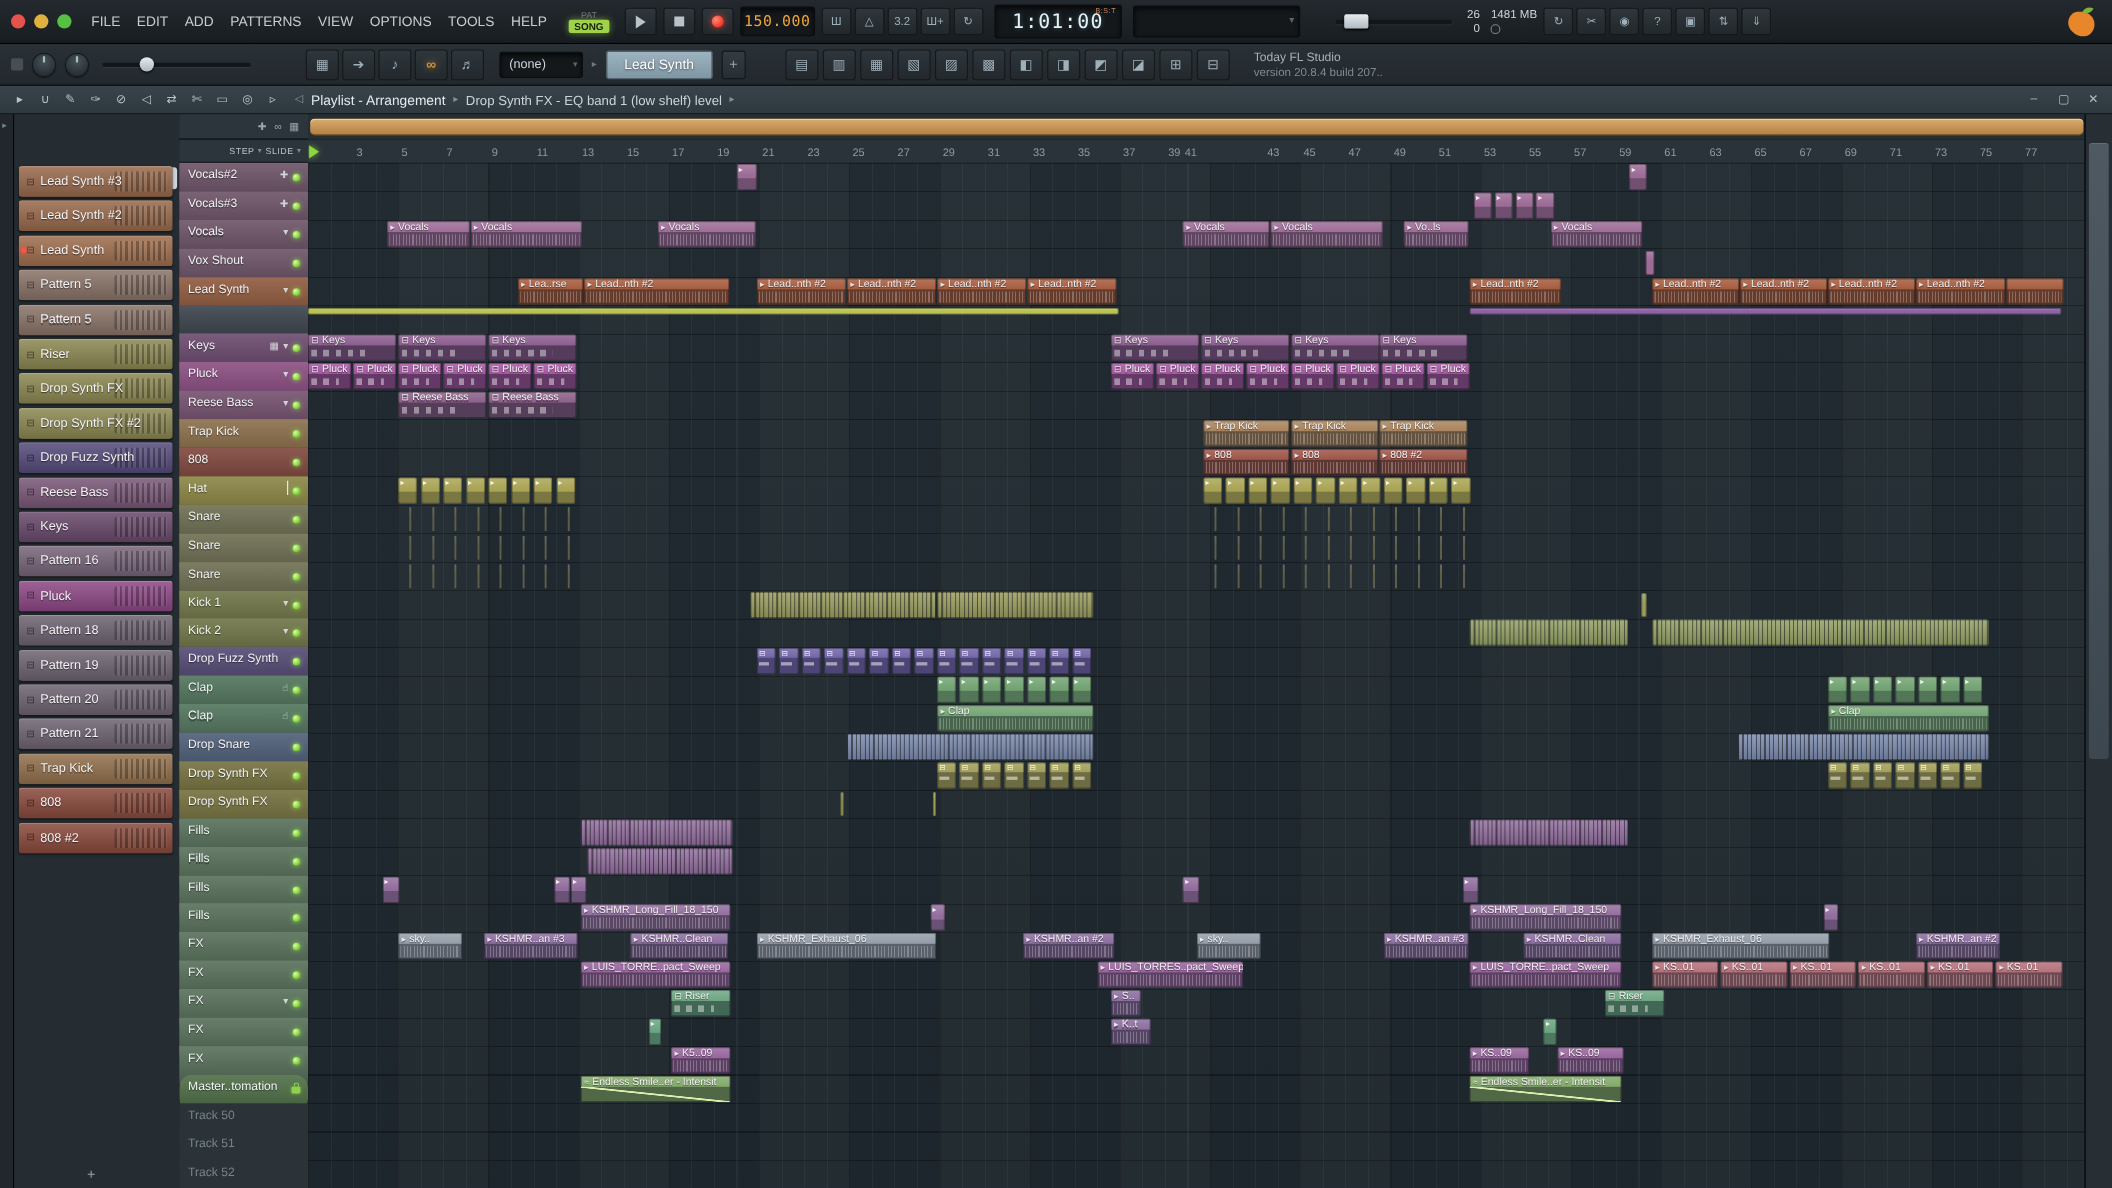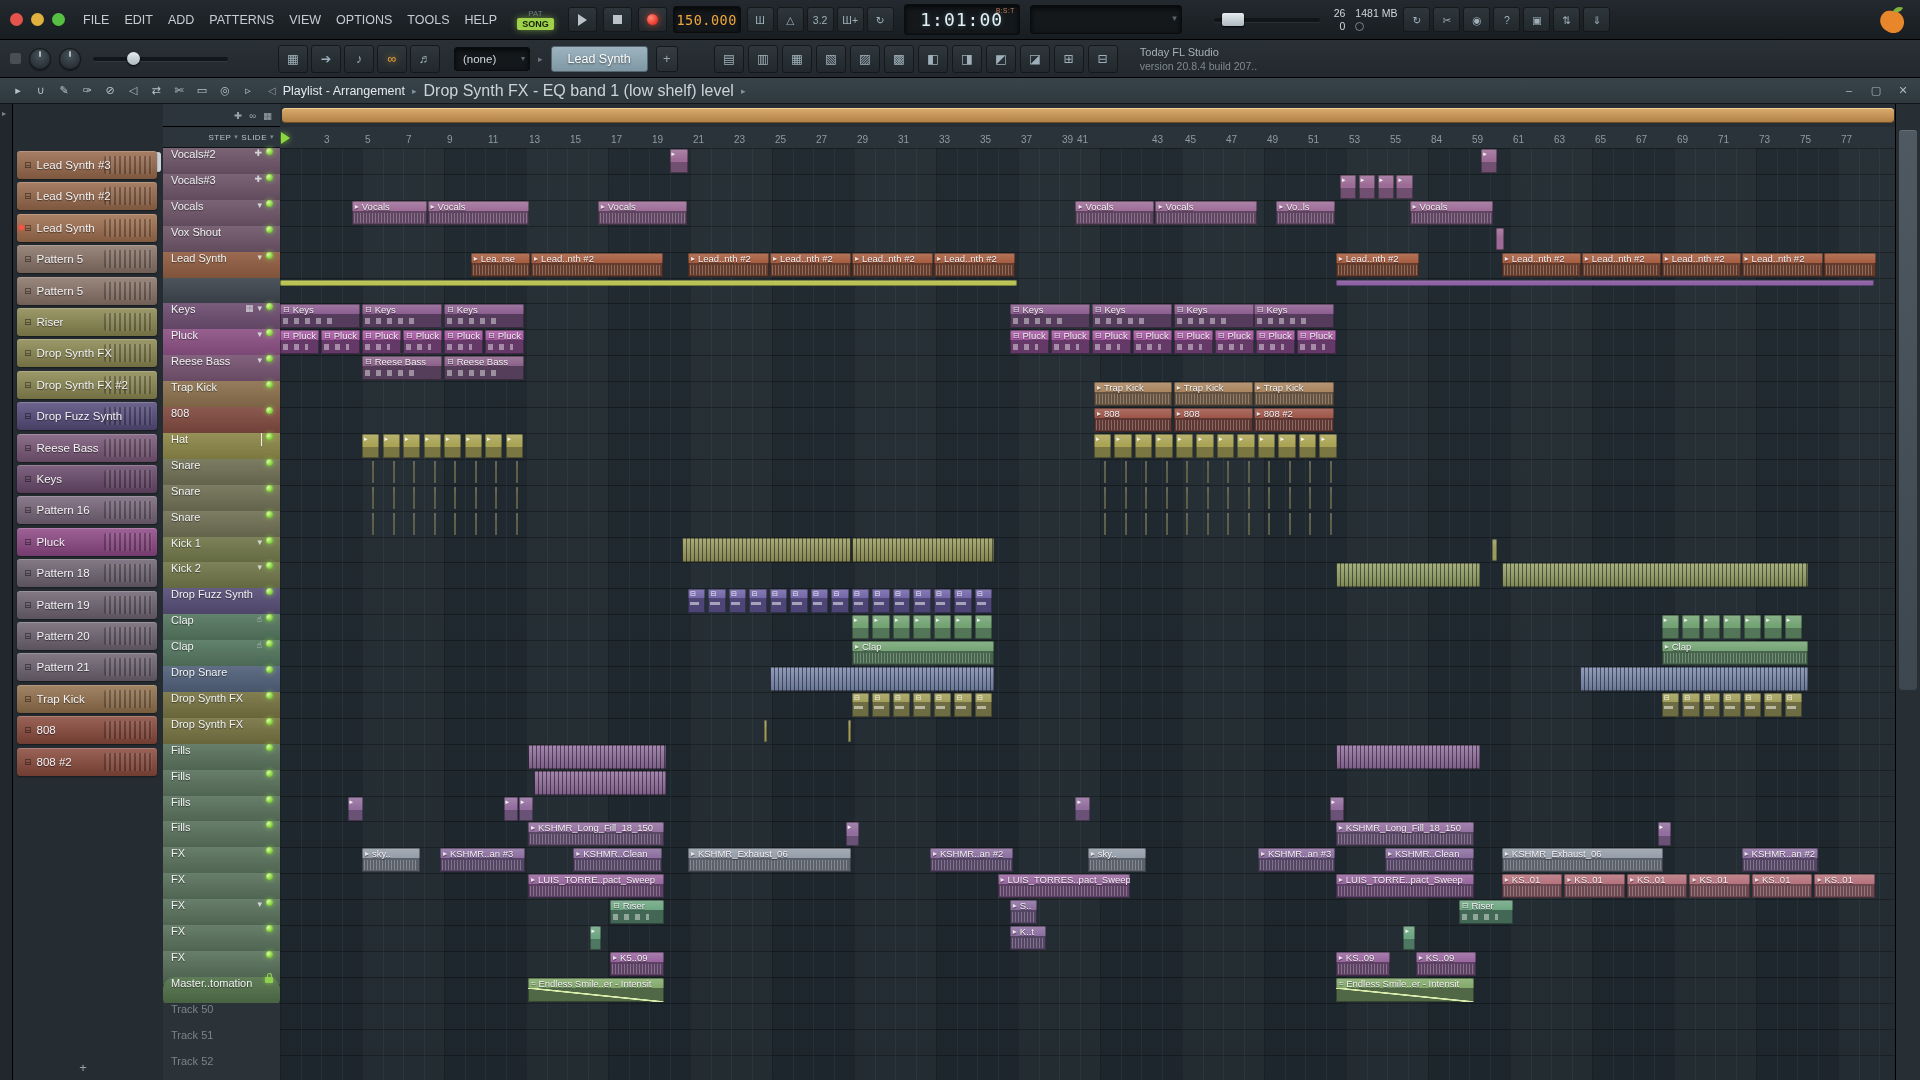--- a/index.html
+++ b/index.html
@@ -56,41 +56,41 @@
   .newsbox{margin-left:14px;line-height:14px}
   .newsbox .n1{font-size:11px;color:#a7b1b7;white-space:nowrap}
   .newsbox .n2{font-size:10.5px;color:#7f8a91;white-space:nowrap}
   
   .titlebar{position:absolute;top:78px;left:0;right:0;height:26px;background:linear-gradient(#39434a,#2e383f);border-bottom:1px solid #11161a;display:flex;align-items:center;padding:0 8px;box-sizing:border-box}
   .tool{width:20px;height:18px;display:inline-flex;align-items:center;justify-content:center;color:#b9c2c8;font-size:11px}
   .crumb{display:flex;align-items:center;gap:7px;margin-left:10px;white-space:nowrap}
   .crumb .spk{font-size:10px;color:#8e999f}
   .crumb .t1{font-size:12.5px;color:#e3e9ec}
   .crumb .sep{font-size:9px;color:#84909a}
-  .crumb .t2{font-size:16px;color:#ccd4d9}
+  .crumb .t2{font-size:12px;color:#ccd4d9}
   .winbtns{margin-left:auto;display:flex;gap:9px}
   .winbtns span{width:18px;text-align:center;font-size:11px;color:#aeb8be}
   
   .workspace{position:absolute;top:104px;left:0;right:0;bottom:0;background:#20282d}
   .leftstrip{position:absolute;left:0;top:0;bottom:0;width:12px;background:#21272c;border-right:1px solid #000}
   .leftstrip span{position:absolute;top:5px;left:2px;font-size:8px;color:#7c878d}
   .picker{position:absolute;left:13px;top:0;bottom:0;width:150px;background:#262d32;border-right:1px solid #0b0f12}
   .pitem{position:absolute;left:4px;width:140px;height:28px;border-radius:3px;display:flex;align-items:center;gap:5px;padding:0 7px;box-sizing:border-box;background:linear-gradient(rgba(255,255,255,.14),rgba(0,0,0,.18)),var(--pc);box-shadow:inset 0 1px 0 rgba(255,255,255,.18),0 1px 2px rgba(0,0,0,.45)}
   .p-icon{font-size:9px;color:rgba(0,0,0,.55);z-index:1}
   .p-label{position:relative;z-index:1;font-size:11.5px;color:#f4f3f5;text-shadow:0 1px 1px rgba(0,0,0,.55);white-space:nowrap;overflow:hidden}
   .p-preview{position:absolute;right:5px;top:5px;bottom:5px;width:34%;border-radius:2px;background:repeating-linear-gradient(to right,rgba(0,0,0,.25) 0 2px,rgba(255,255,255,.06) 2px 5px);z-index:0}
   .p-led{position:absolute;left:2px;top:11px;width:5px;height:5px;border-radius:50%;background:#ff5244;box-shadow:0 0 5px rgba(255,70,50,.9);z-index:2}
   .picker-thumb{position:absolute;right:2px;top:48px;width:6px;height:20px;border-radius:3px;background:#cdd5da}
   .picker-add{position:absolute;bottom:5px;left:56px;width:28px;height:16px;display:flex;align-items:center;justify-content:center;color:#98a3a9;font-size:13px}
   .headercol{position:absolute;left:163px;top:0;bottom:0;width:117px;background:#242b30;border-right:1px solid #0b0f12}
   .scrollcell{position:absolute;top:0;left:0;right:0;height:23px;background:#2c353b;border-bottom:1px solid #000;display:flex;align-items:center;justify-content:flex-end;gap:7px;padding-right:8px;box-sizing:border-box}
   .scrollcell span{font-size:9.5px;color:#9aa6ad}
   .rulercell{position:absolute;top:23px;left:0;right:0;height:21px;background:#2c353b;border-bottom:1px solid #0c1115;display:flex;align-items:center;justify-content:flex-end;gap:3px;padding-right:6px;box-sizing:border-box;font-size:8px;color:#b9c3c9;letter-spacing:.5px}
   .rulercell .c{font-size:7px;color:#7e8a91}
-  .thead{position:absolute;left:0;right:0;height:34px;box-sizing:border-box;border-bottom:1px solid rgba(0,0,0,.45);display:flex;align-items:flex-start;gap:4px;padding:0 7px 16px 8px;background:linear-gradient(rgba(255,255,255,.10),rgba(0,0,0,.16)),var(--hc)}
+  .thead{position:absolute;left:0;right:0;height:34px;box-sizing:border-box;border-bottom:1px solid rgba(0,0,0,.45);display:flex;align-items:flex-end;gap:4px;padding:0 7px 16px 8px;background:linear-gradient(rgba(255,255,255,.10),rgba(0,0,0,.16)),var(--hc)}
   .thead.dim{background:#2b3338}
   .t-label{flex:1;min-width:0;font-size:11px;color:#f1f3f4;text-shadow:0 1px 1px rgba(0,0,0,.5);white-space:nowrap;overflow:hidden}
   .thead.dim .t-label{color:#79848b;text-shadow:none}
   .t-icon{font-size:9px;color:#e3e7e9;opacity:.85}
   .led{width:7px;height:7px;border-radius:50%;background:radial-gradient(circle at 35% 35%,#d6ff9e,#84cf3e 60%,#5d9e28);box-shadow:0 0 5px rgba(140,220,70,.85);flex:none}
   .icon-cursor{width:1.5px;height:13px;background:#eef3f5;flex:none}
   .icon-lock{position:relative;width:8px;height:6px;background:#8fd14f;border-radius:1px;flex:none;box-shadow:0 0 4px rgba(140,220,70,.7)}
   .icon-lock::before{content:"";position:absolute;left:1.5px;top:-4px;width:5px;height:4px;border:1.2px solid #8fd14f;border-bottom:none;border-radius:3px 3px 0 0;box-sizing:border-box}
   
   .hscroll{position:absolute;left:280px;top:0;width:1616px;height:23px;background:#262e34;border-bottom:1px solid #000}
@@ -567,21 +567,21 @@
         <span class="rnum" style="left: 741px;">37</span>
         <span class="rnum" style="left: 782px; margin-top: 24px;">39</span>
         <span class="rnum" style="left: 797px; margin-top: 23px;">41</span>
         <span class="rnum" style="left: 872px;">43</span>
         <span class="rnum" style="left: 905px;">45</span>
         <span class="rnum" style="left: 946px;">47</span>
         <span class="rnum" style="left: 987px;">49</span>
         <span class="rnum" style="left: 1028px;">51</span>
         <span class="rnum" style="left: 1069px;">53</span>
         <span class="rnum" style="left: 1110px;">55</span>
-        <span class="rnum" style="left: 1151px;">84</span>
+        <span class="rnum" style="left: 1151px;">57</span>
         <span class="rnum" style="left: 1192px;">59</span>
         <span class="rnum" style="left: 1233px;">61</span>
         <span class="rnum" style="left: 1274px;">63</span>
         <span class="rnum" style="left: 1315px;">65</span>
         <span class="rnum" style="left: 1356px;">67</span>
         <span class="rnum" style="left: 1397px;">69</span>
         <span class="rnum" style="left: 1438px;">71</span>
         <span class="rnum" style="left: 1479px;">73</span>
         <span class="rnum" style="left: 1520px;">75</span>
         <span class="rnum" style="left: 1561px;">77</span>

